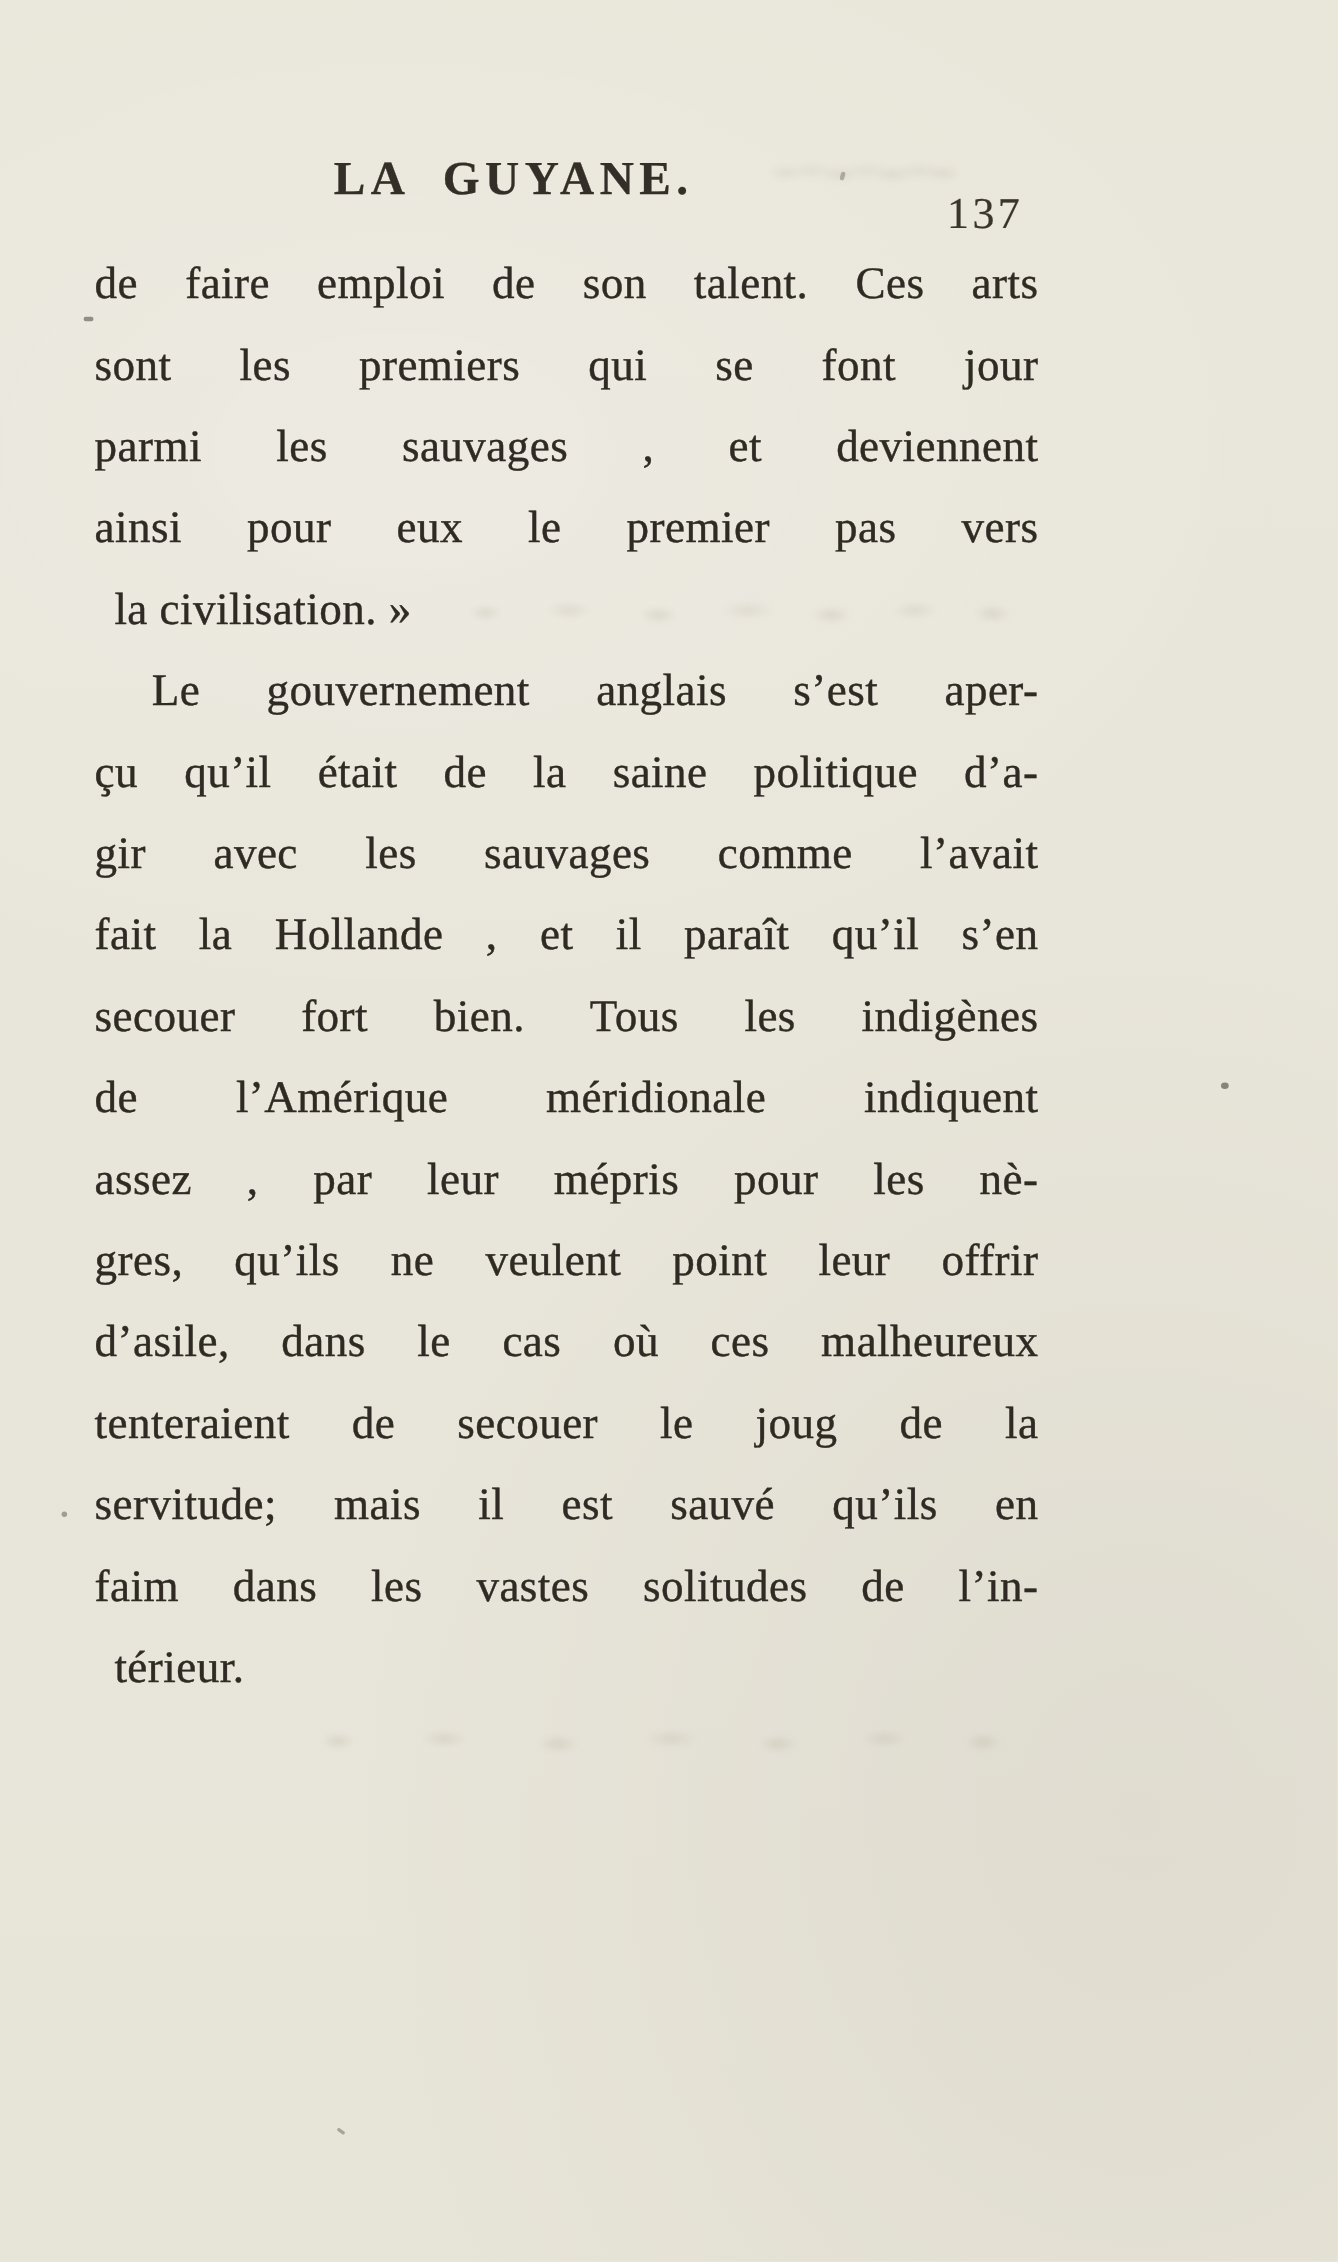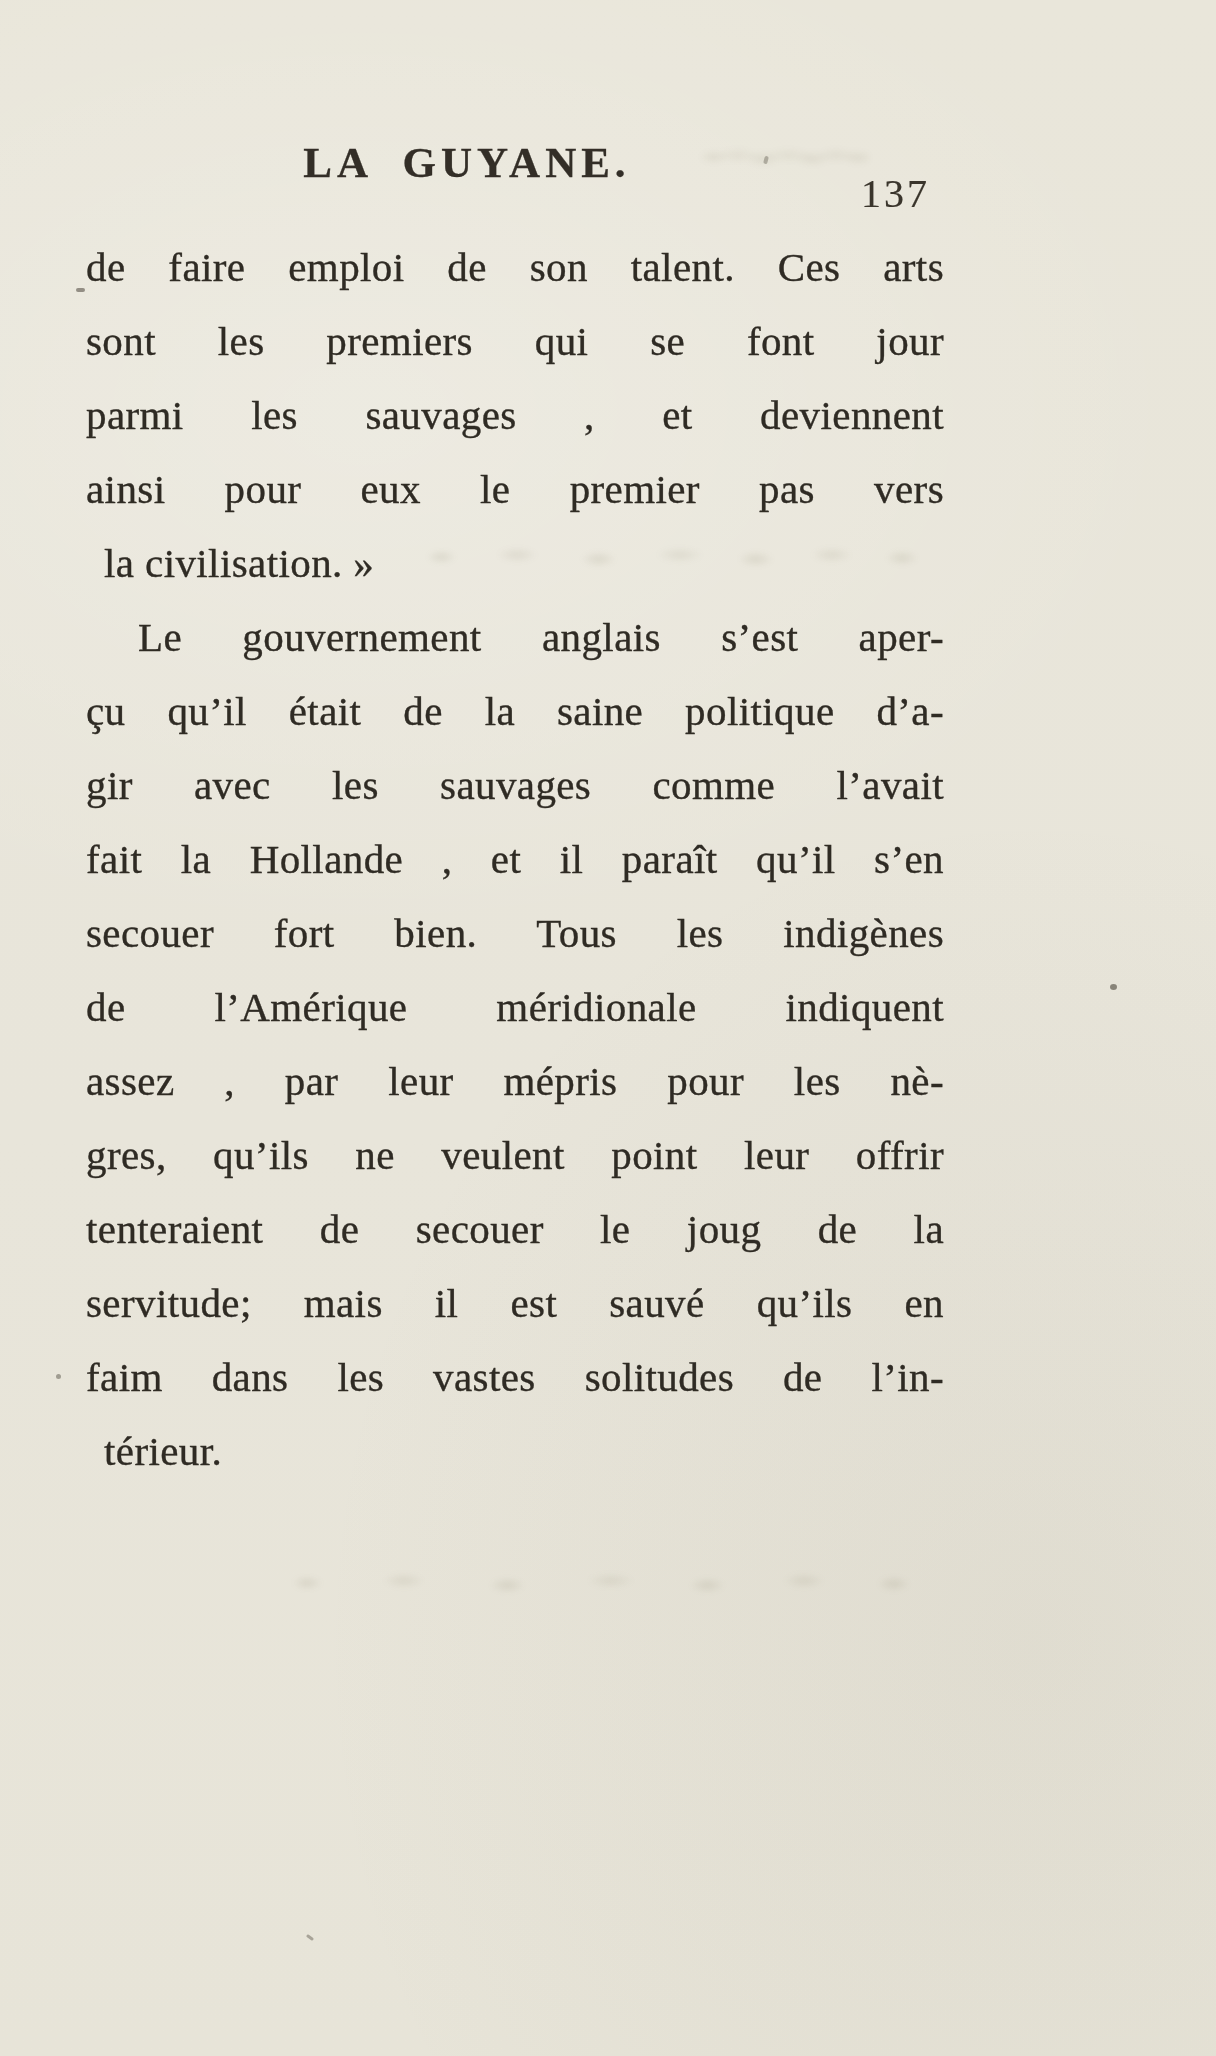--- a/index.html
+++ b/index.html
@@ -52,21 +52,21 @@
     letter-spacing: 3px;
     color: #3a352c;
     font-feature-settings: "onum" 1;
     margin-top: 28px;
     -webkit-text-stroke: 0.2px #3a352c;
   }
   
   .text-block {
     position: absolute;
     left: 86px;
-    top: 230px;
+    top: 220px;
     width: 858px;
     font-size: 41px;
     line-height: 74px;
     letter-spacing: 0.4px;
     color: #2f2b24;
     -webkit-text-stroke: 0.35px #2f2b24;
   }
   .line {
     height: 74px;
     white-space: nowrap;
@@ -122,20 +122,21 @@
     <div class="line">ainsi pour eux le premier pas vers</div>
     <div class="line end">la civilisation. »</div>
     <div class="line indent">Le gouvernement anglais s’est aper-</div>
     <div class="line">çu qu’il était de la saine politique d’a-</div>
     <div class="line">gir avec les sauvages comme l’avait</div>
     <div class="line">fait la Hollande , et il paraît qu’il s’en</div>
     <div class="line">secouer fort bien. Tous les indigènes</div>
     <div class="line">de l’Amérique méridionale indiquent</div>
     <div class="line">assez , par leur mépris pour les nè-</div>
     <div class="line">gres, qu’ils ne veulent point leur offrir</div>
+    <div class="line">d’asile, dans le cas où ces malheureux</div>
     <div class="line">tenteraient de secouer le joug de la</div>
     <div class="line">servitude; mais il est sauvé qu’ils en</div>
     <div class="line">faim dans les vastes solitudes de l’in-</div>
     <div class="line end">térieur.</div>
   </div>
 
   <div class="ghost ghost-tex" style="left:398px; top:536px; width:542px; height:42px;"></div>
   <div class="ghost ghost-tex" style="left:252px; top:1560px; width:690px; height:46px;"></div>
   <div class="ghost ghost-tex" style="left:700px; top:140px; width:170px; height:34px; opacity:0.4;"></div>
 

